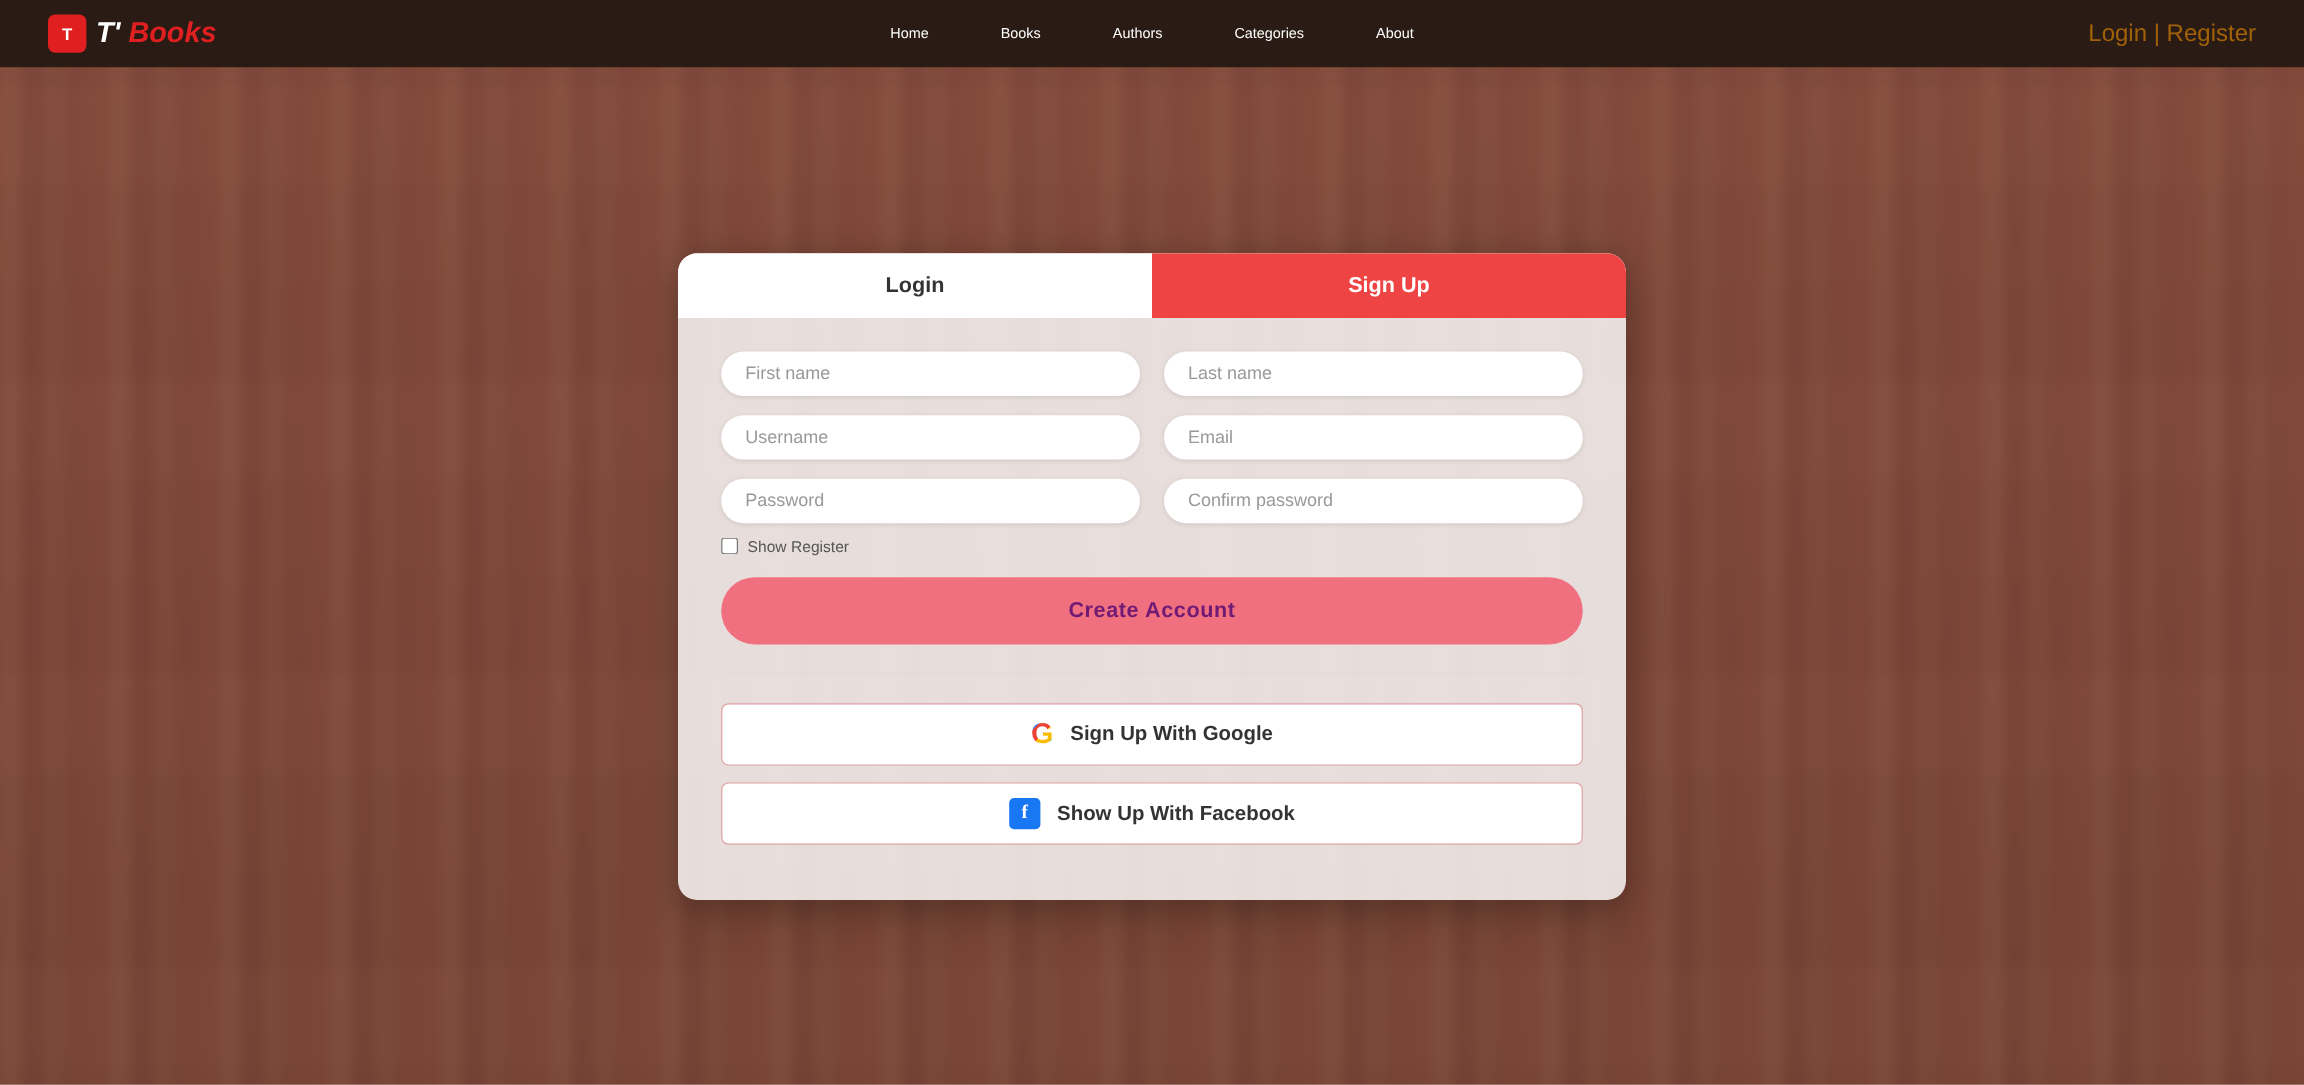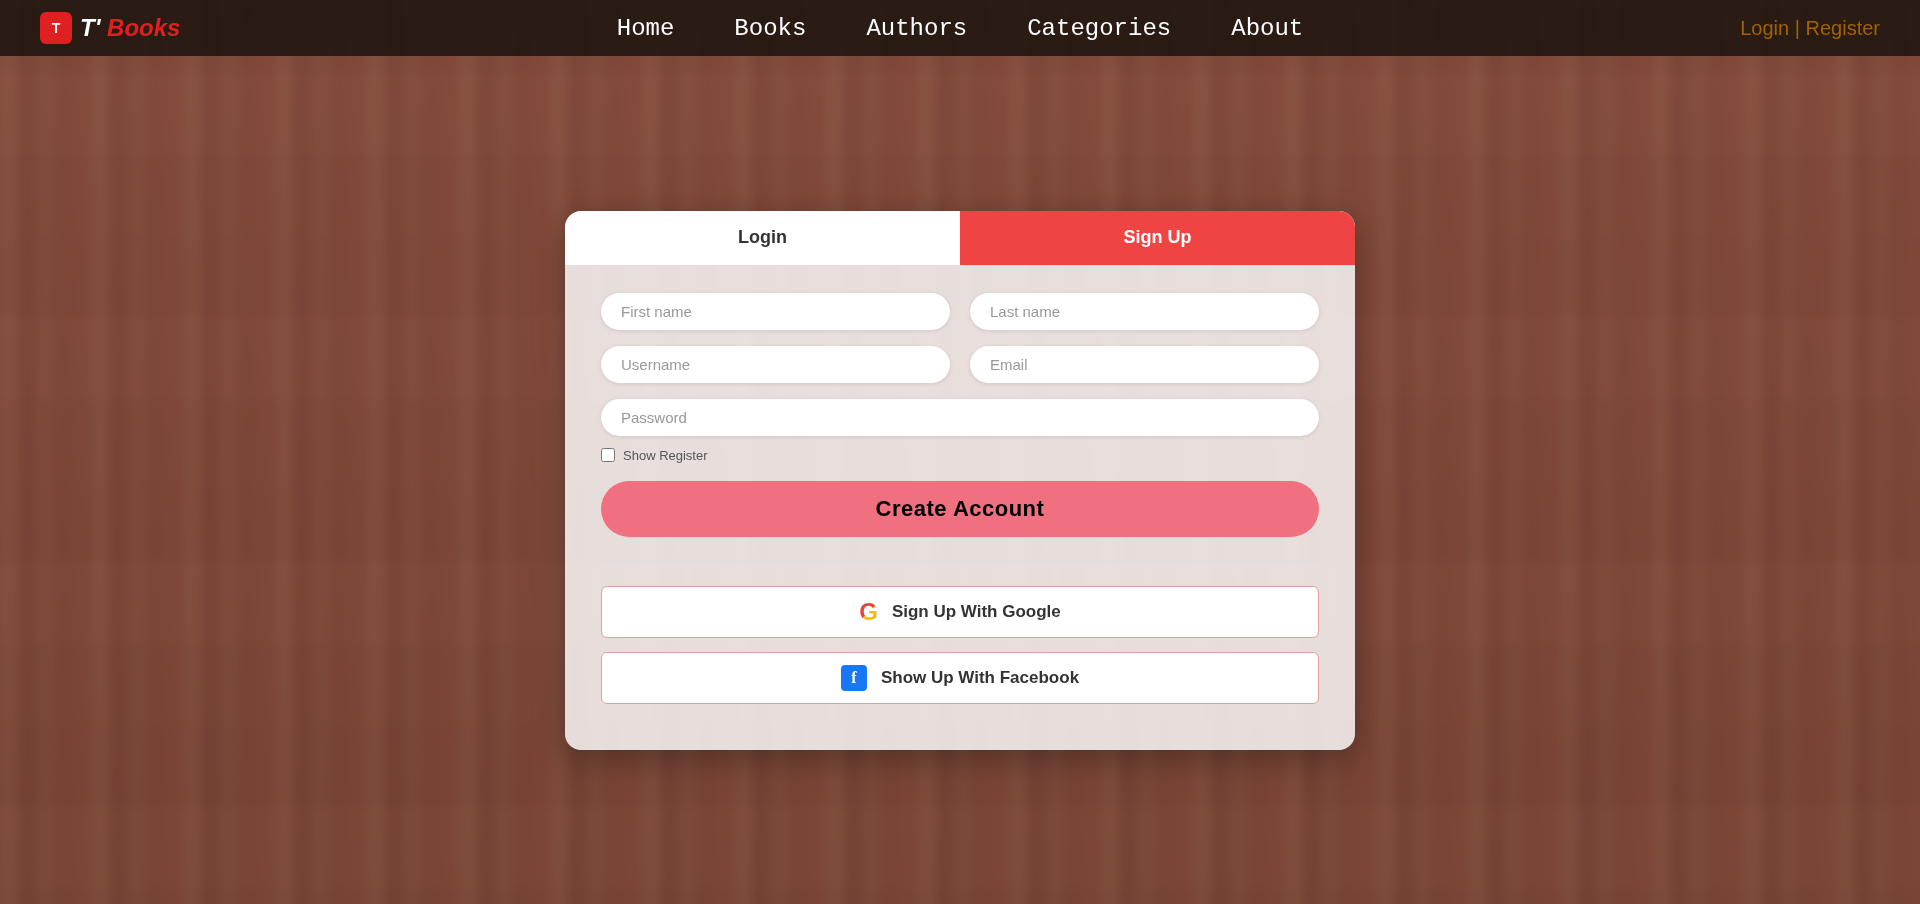--- a/index.html
+++ b/index.html
@@ -85,24 +85,23 @@
       gap: 60px;
       align-items: center;
       position: absolute;
       left: 50%;
       transform: translateX(-50%);
     }
 
     .nav-link {
       color: white;
       text-decoration: none;
-      font-size: 24px;
+      font-size: 12px;
       font-weight: 400;
       cursor: pointer;
-      font-family: Liberation Mono, monospace;
     }
 
     .nav-auth {
       color: #a16207;
       font-size: 20px;
       margin-left: auto;
     }
 
     .nav-auth span {
       cursor: pointer;
@@ -205,22 +204,22 @@
       color: #555;
       cursor: pointer;
     }
 
     .create-btn {
       width: 100%;
       height: 56px;
       border-radius: 32px;
       border: none;
       background: #f07080;
-      color: #000000;
-      font-size: 22px;
+      color: #701a75;
+      font-size: 18px;
       font-weight: 600;
       cursor: pointer;
       letter-spacing: 0.5px;
       transition: background 0.2s;
     }
 
     .divider {
       height: 1px;
       background: #ddd;
       margin: 24px 0;
@@ -312,20 +311,21 @@
 
       
       <div class="form-row">
         <input class="form-input" type="text" placeholder="Username" style="">
         <input class="form-input" type="email" placeholder="Email" style="">
       </div>
 
       
       <div class="form-row">
         <input class="form-input" type="password" placeholder="Password" style="">
+        <input class="form-input" type="password" placeholder="Confirm password" style="">
       </div>
 
       
       <div class="show-password-row">
         <input type="checkbox" id="showPwd" style="">
         <label for="showPwd" class="show-password-label">Show Register</label>
       </div>
 
       
       <button class="create-btn">Create Account</button>

